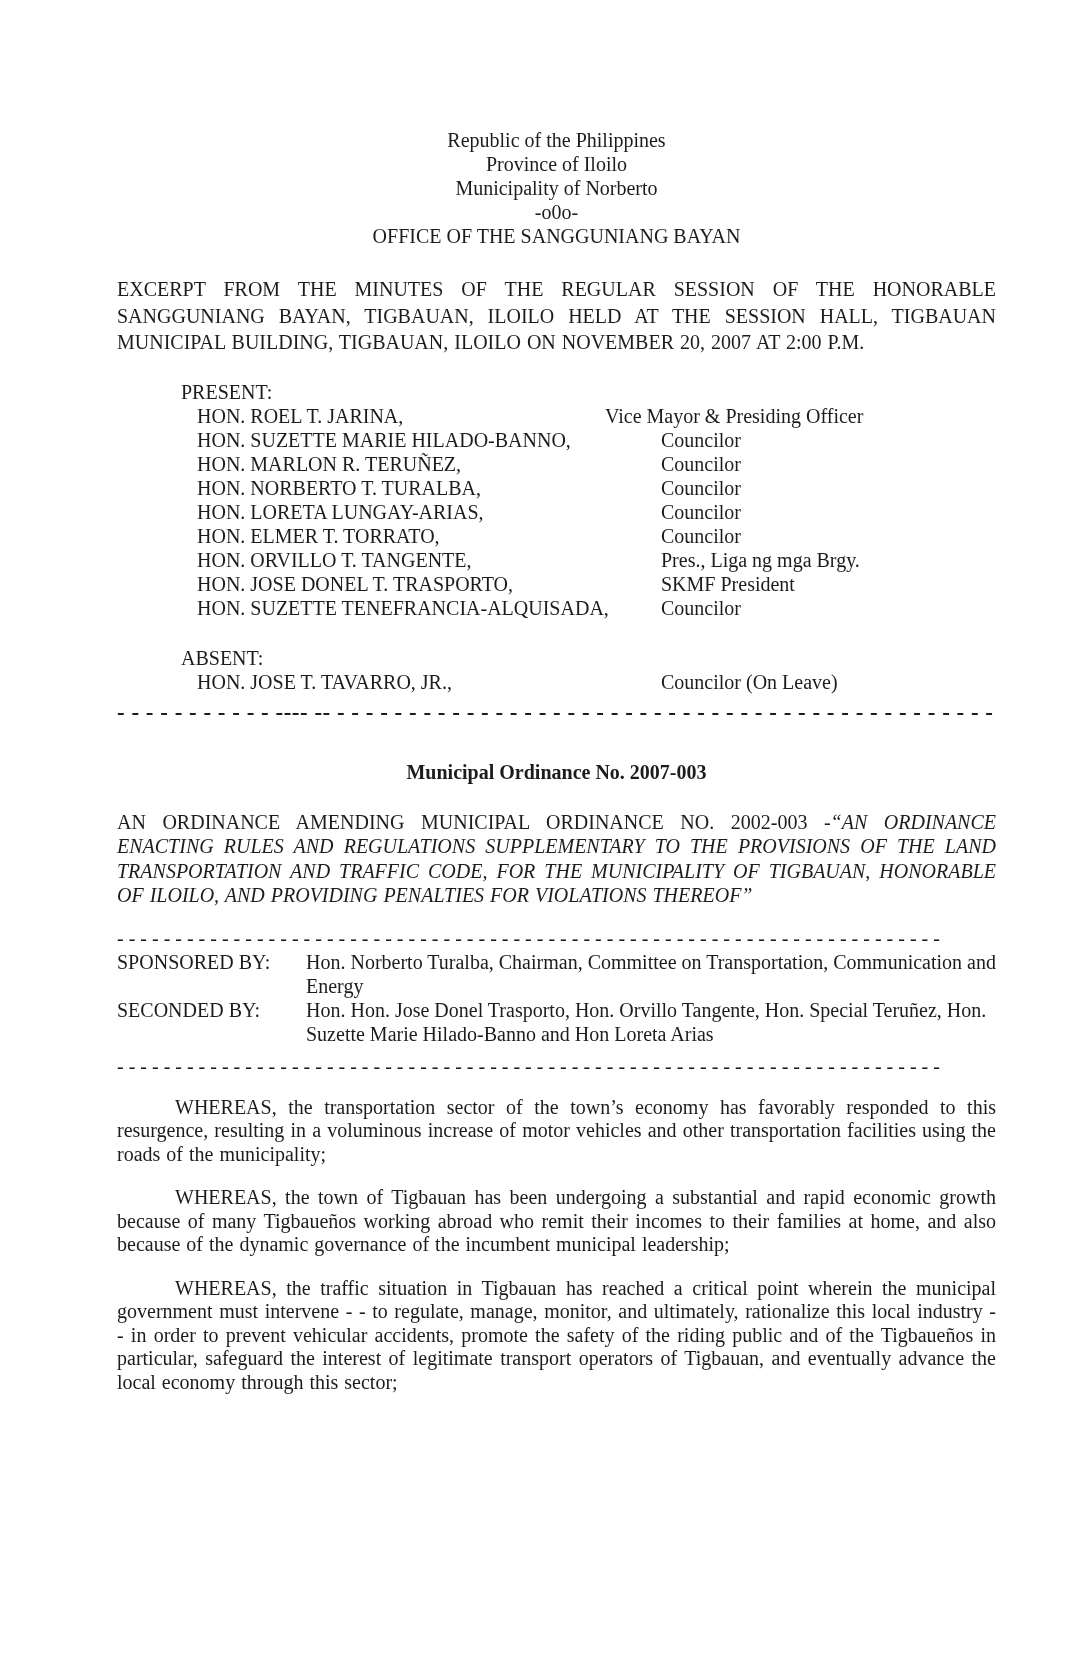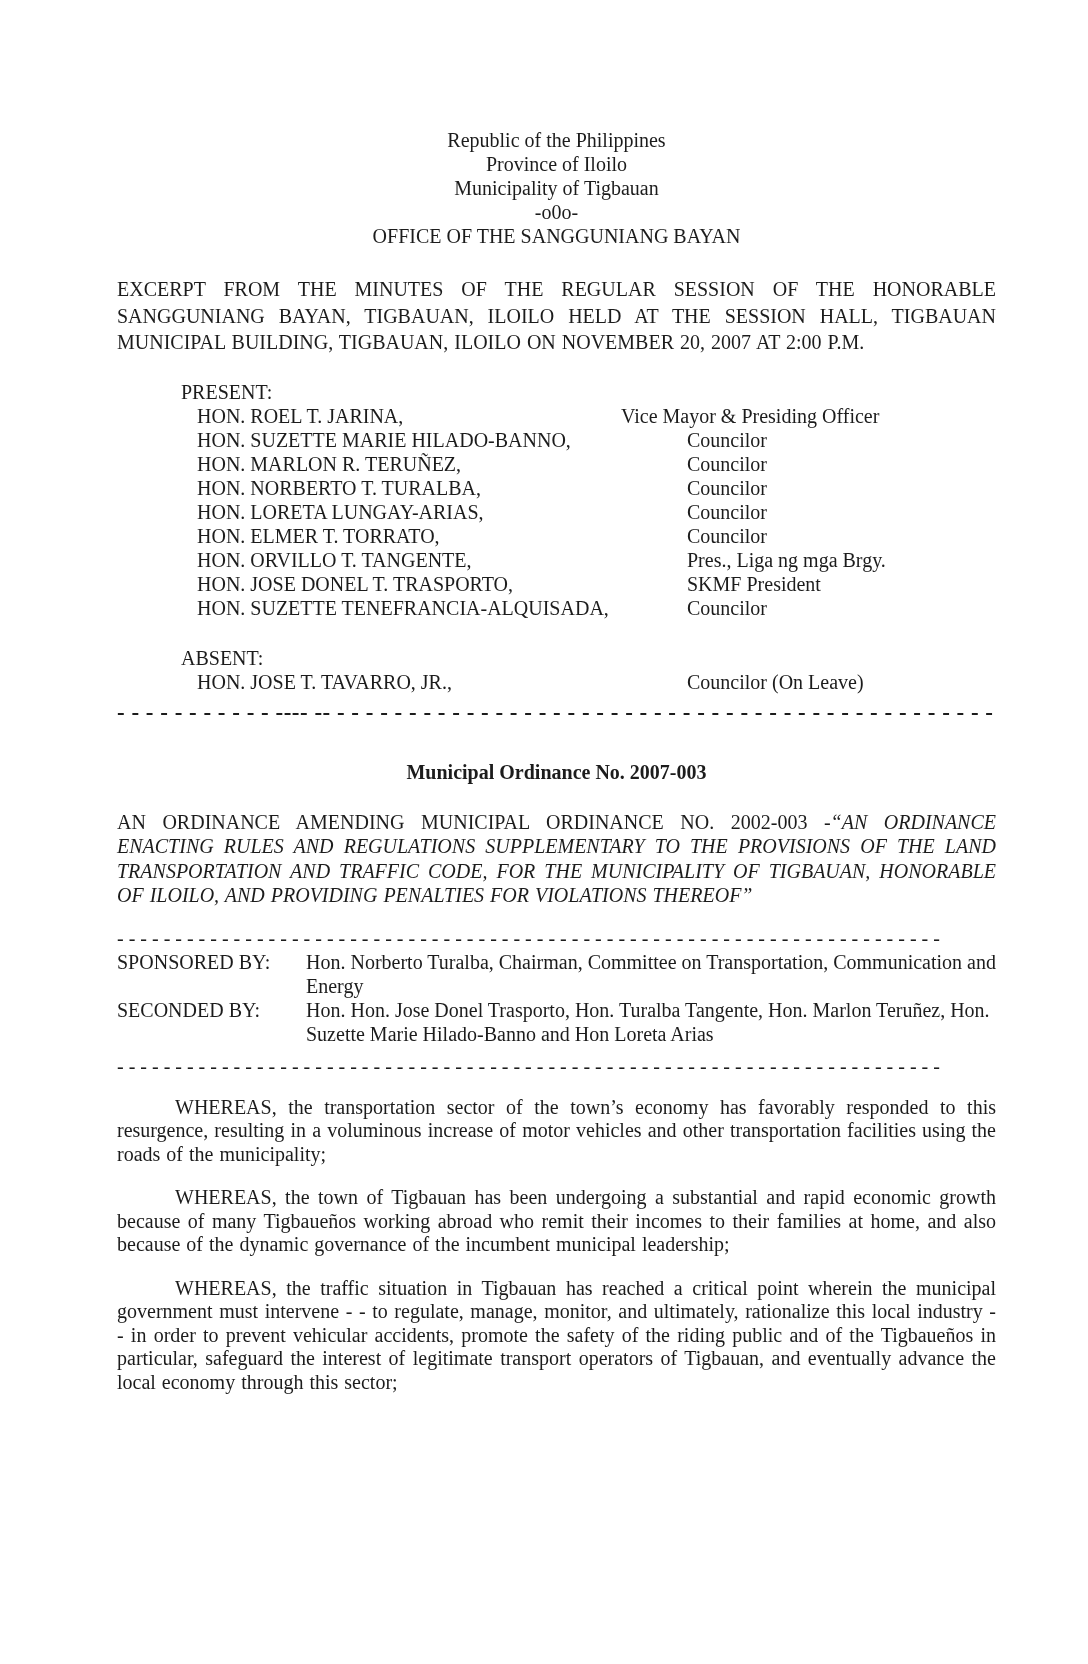--- a/index.html
+++ b/index.html
@@ -20,22 +20,22 @@
   .excerpt {
     margin-top: 28px;
     text-align: justify;
     line-height: 26.5px;
     word-spacing: 1px;
   }
   .att-label { margin-top: 24px; padding-left: 64px; line-height: 24px; }
   .att-label.gap { margin-top: 26px; }
   .member-row { position: relative; padding-left: 80px; line-height: 24px; }
   .member-name { display: inline-block; }
-  .member-pos { position: absolute; left: 570px; top: 0; white-space: nowrap; }
-  .member-pos.wide { left: 504px; }
+  .member-pos { position: absolute; left: 544px; top: 0; white-space: nowrap; }
+  .member-pos.wide { left: 488px; }
   .divider-heavy {
     margin-top: 8px;
     width: 879px;
     white-space: nowrap;
     overflow: hidden;
     font-weight: bold;
     font-size: 23px;
     line-height: 22px;
     letter-spacing: 0.5px;
   }
@@ -54,21 +54,21 @@
   .sponsor-label { position: absolute; left: 0; top: 0; white-space: nowrap; }
   .whereas { margin-top: 20px; text-align: justify; text-indent: 58px; line-height: 23.5px; word-spacing: 1px; }
 </style>
 </head>
 <body>
 
 <div class="page">
 
   <div class="hdr">Republic of the Philippines</div>
   <div class="hdr">Province of Iloilo</div>
-  <div class="hdr">Municipality of Tigbauan</div>
+  <div class="hdr">Municipality of Norberto</div>
   <div class="hdr">-o0o-</div>
   <div class="hdr">OFFICE OF THE SANGGUNIANG BAYAN</div>
 
   <p class="excerpt">EXCERPT FROM THE MINUTES OF THE REGULAR SESSION OF THE HONORABLE SANGGUNIANG BAYAN, TIGBAUAN, ILOILO HELD AT THE SESSION HALL, TIGBAUAN MUNICIPAL BUILDING, TIGBAUAN, ILOILO ON NOVEMBER 20, 2007 AT 2:00 P.M.</p>
 
   <div class="att-label">PRESENT:</div>
 
   <div class="member-row">
     <span class="member-name">HON. ROEL T. JARINA,</span>
     <span class="member-pos wide">Vice Mayor &amp; Presiding Officer</span>
@@ -121,21 +121,21 @@
 
   <div class="divider-light">- - - - - - - - - - - - - - - - - - - - - - - - - - - - - - - - - - - - - - - - - - - - - - - - - - - - - - - - - - - - - - - - - - - - - - - - - -</div>
 
   <div class="sponsor-block">
     <div class="sponsor-row">
       <span class="sponsor-label">SPONSORED BY:</span>
       <span>Hon. Norberto Turalba, Chairman, Committee on Transportation, Communication and Energy</span>
     </div>
     <div class="sponsor-row">
       <span class="sponsor-label">SECONDED BY:</span>
-      <span>Hon. Hon. Jose Donel Trasporto, Hon. Turalba Tangente, Hon. Marlon Teruñez, Hon. Suzette Marie Hilado-Banno and Hon Loreta Arias</span>
+      <span>Hon. Hon. Jose Donel Trasporto, Hon. Orvillo Tangente, Hon. Special Teruñez, Hon. Suzette Marie Hilado-Banno and Hon Loreta Arias</span>
     </div>
   </div>
 
   <div class="divider-light">- - - - - - - - - - - - - - - - - - - - - - - - - - - - - - - - - - - - - - - - - - - - - - - - - - - - - - - - - - - - - - - - - - - - - - - - - -</div>
 
   <p class="whereas">WHEREAS, the transportation sector of the town’s economy has favorably responded to this resurgence, resulting in a voluminous increase of motor vehicles and other transportation facilities using the roads of the municipality;</p>
   <p class="whereas">WHEREAS, the town of Tigbauan has been undergoing a substantial and rapid economic growth because of many Tigbaueños working abroad who remit their incomes to their families at home, and also because of the dynamic governance of the incumbent municipal leadership;</p>
   <p class="whereas">WHEREAS, the traffic situation in Tigbauan has reached a critical point wherein the municipal government must intervene - - to regulate, manage, monitor, and ultimately, rationalize this local industry - - in order to prevent vehicular accidents, promote the safety of the riding public and of the Tigbaueños in particular, safeguard the interest of legitimate transport operators of Tigbauan, and eventually advance the local economy through this sector;</p>
 
 </div>

